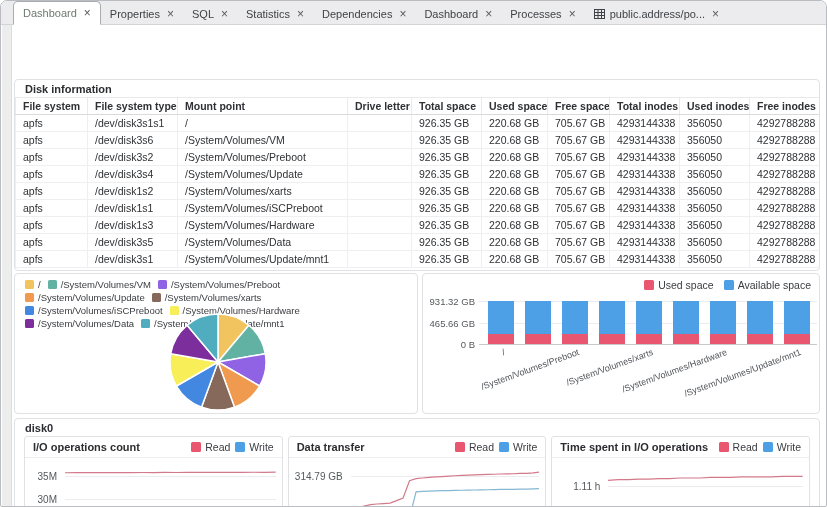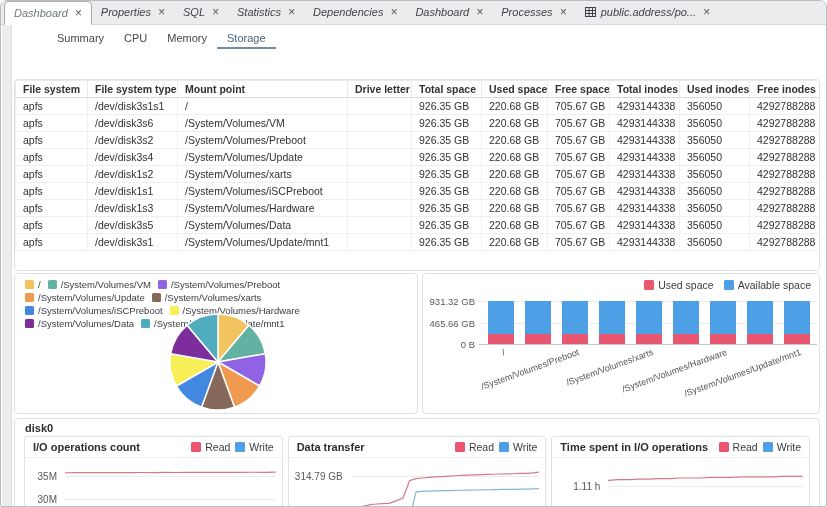--- a/index.html
+++ b/index.html
@@ -2,21 +2,21 @@
 <html><head>
 <meta charset="utf-8">
 <style>
   html,body{margin:0;padding:0;}
   body{width:827px;height:507px;overflow:hidden;background:#fff;
        font-family:"Liberation Sans",sans-serif;-webkit-font-smoothing:antialiased;}
   .window{position:absolute;top:0;left:0;width:825px;height:505px;border:1px solid #b9bcc0;
           border-radius:7px 7px 2px 2px;overflow:hidden;background:#fff;}
   
   .tabbar{height:23px;background:#ececee;border-bottom:1px solid #d2d4d6;display:flex;
-          align-items:flex-start;padding-left:3px;font-style:italic;}
+          align-items:flex-end;padding-left:12px;}
   .tab{height:21px;display:flex;align-items:center;padding:0 9px;font-size:11px;color:#3f4247;white-space:nowrap;}
   .tab .close{margin-left:7px;font-size:12px;line-height:10px;color:#55585c;cursor:default;}
   .tab.active{background:#fff;border:1px solid #a9abae;border-bottom:1px solid #fff;border-radius:5px 5px 0 0;
               color:#6d7a70;margin-bottom:-1px;height:22px;}
   .grid-icon{display:flex;margin-right:5px;}
   
   .row2{padding-left:36px;height:24px;display:flex;align-items:flex-end;border-bottom:1px solid #f2f2f3;}
   .row3{padding-left:46px;height:24px;display:flex;align-items:flex-end;}
   .navtab{font-size:11px;color:#44474c;padding:3px 10px 5px;white-space:nowrap;}
   .navtab.active2{color:#326690;border-bottom:2px solid #326690;padding-bottom:3px;}
@@ -101,28 +101,23 @@
             <line x1="0.5" y1="6.5" x2="10.5" y2="6.5" stroke="#3f4247"></line>
             <line x1="4" y1="0.5" x2="4" y2="9.5" stroke="#3f4247"></line>
             <line x1="7.5" y1="0.5" x2="7.5" y2="9.5" stroke="#3f4247"></line>
           </svg>
         </span>
         <span class="tab-label">public.address/po...</span>
         <span class="close">×</span>
       </div>
     </div>
   <div class="gutter"></div>
-  <div class="row3" id="row3">
-      <div class="navtab">Summary</div>
-      <div class="navtab">CPU</div>
-      <div class="navtab">Memory</div>
-      <div class="navtab active3">Storage</div>
-    </div>
 
   <div class="panel" id="disk-info">
+    <div class="panel-title">Disk information</div>
     <table id="disk-table">
       <colgroup id="cols">
           <col style="width: 72px;">
           <col style="width: 90px;">
           <col style="width: 170px;">
           <col style="width: 64px;">
           <col style="width: 70px;">
           <col style="width: 66px;">
           <col style="width: 62px;">
           <col style="width: 70px;">

